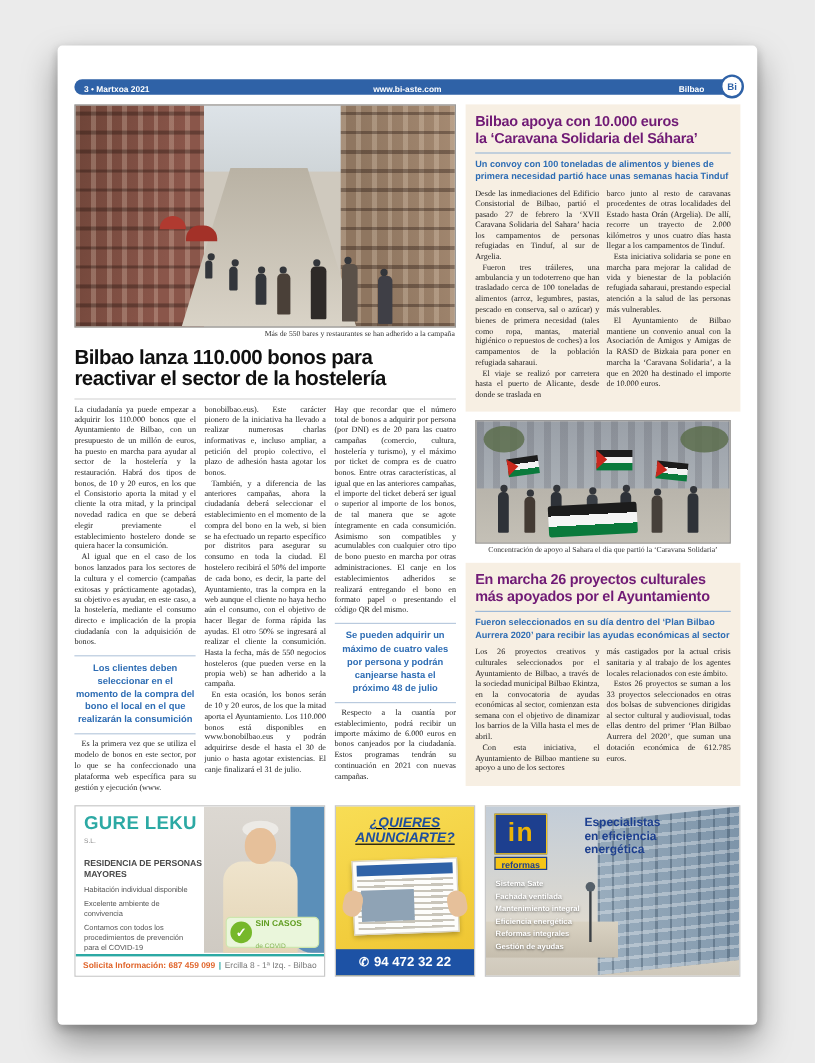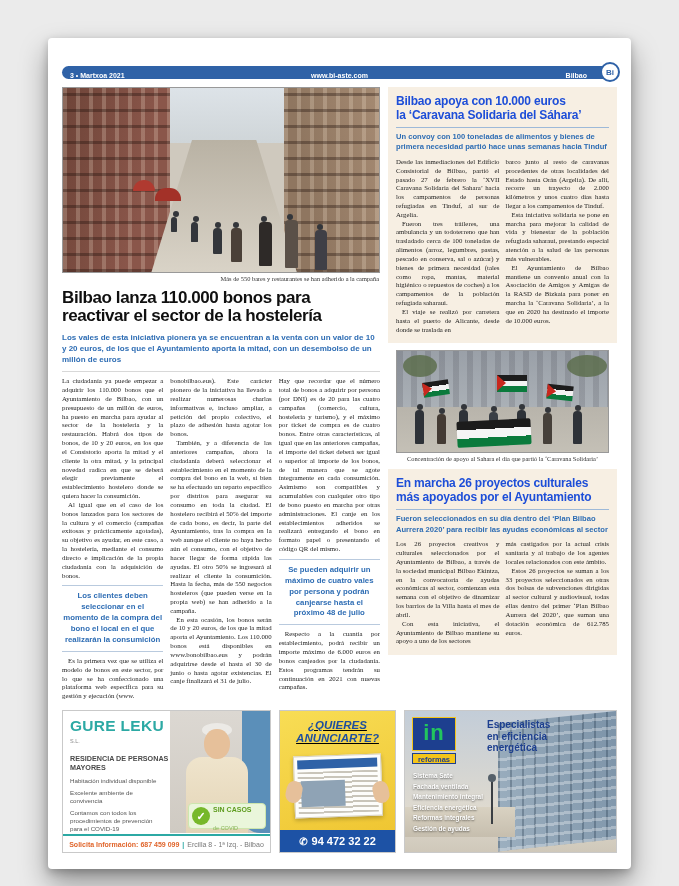--- a/index.html
+++ b/index.html
@@ -81,21 +81,21 @@
   .pullquote{
     font-family:"Liberation Sans", sans-serif; font-weight:bold; color:#2e6db4;
     font-size:7.8px; line-height:1.4; text-align:center;
     border-top:1px solid #b9cade; border-bottom:1px solid #b9cade;
     padding:5px 1px; margin:5px 0;
   }
 
   
   .cream{ background:#f7efe3; padding:8px 8px 9px; margin-bottom:7px; }
   .headline-sub{
-    font-family:"Liberation Sans", sans-serif; font-weight:bold; color:#1d4ed8;
+    font-family:"Liberation Sans", sans-serif; font-weight:bold; color:#701a75;
     font-size:12px; line-height:1.15; letter-spacing:-0.2px; white-space:pre-line;
     padding-bottom:4px; border-bottom:1px solid #9db9d8; margin-bottom:4px;
   }
   .subhead.small{ font-size:7.6px; margin-bottom:5px; }
   .bodycols.tight{ border-top:none; padding-top:0; gap:6px; }
 
   
   .caravan-photo{ width:213px; height:103px; margin:0 auto; }
   .cv-bg{ position:absolute; inset:0; background:linear-gradient(#9aa0a8 0%, #aab0b6 55%, #b8b4ab 56%, #c4c0b6 100%); }
   .cv-bg::before{ content:""; position:absolute; inset:0 0 45% 0;
@@ -169,21 +169,21 @@
   .rf-bldg{ position:absolute; right:0; top:0; width:118px; height:128px;
     background:linear-gradient(255deg,#7c93a8,#9db0c0); transform:skewY(-6deg); transform-origin:top right; }
   .rf-bldg::before{ content:""; position:absolute; inset:0;
     background:
       repeating-linear-gradient(0deg, rgba(255,255,255,.30) 0 3px, transparent 3px 10px),
       repeating-linear-gradient(90deg, rgba(20,40,60,.28) 0 2px, transparent 2px 12px); }
   .rf-prom{ position:absolute; left:0; bottom:15px; width:110px; height:30px; background:linear-gradient(#d9d2c2,#c6beae); }
   .rf-lamp{ position:absolute; left:86px; bottom:28px; width:2px; height:44px; background:#3a3f44; }
   .rf-lamp::before{ content:""; position:absolute; top:-6px; left:-3px; width:8px; height:8px; border-radius:50%; background:#55606a; }
   .rf-logo{ position:absolute; left:7px; top:6px; width:44px; height:34px; background:#1d3f8f; border:1px solid #f5c518;
-    color:#22c55e; font-weight:bold; font-size:22px; line-height:30px; text-align:center; letter-spacing:1px; }
+    color:#eab308; font-weight:bold; font-size:22px; line-height:30px; text-align:center; letter-spacing:1px; }
   .rf-logo-sub{ position:absolute; left:7px; top:42px; width:44px; height:11px; background:#f5c518; color:#1d3f8f;
     font-weight:bold; font-size:7.5px; text-align:center; line-height:11px; border:1px solid #1d3f8f; }
   .rf-head{ position:absolute; left:58px; top:8px; color:#1d3f8f; font-weight:bold; font-size:10px; line-height:1.15; white-space:pre-line;margin-left:24px; }
   .rf-services{ position:absolute; left:8px; top:60px; color:#fff; font-size:6.4px; line-height:1.65; font-weight:bold;
     text-shadow:0 1px 2px rgba(0,0,0,.55); }
   .rf-foot{ position:absolute; left:0; right:0; bottom:0; height:15px; background:#1d52a5; color:#fff;
     display:flex; align-items:center; justify-content:center; gap:5px; font-weight:bold; font-size:7.4px; }
   .rf-fb{ width:10px; height:10px; background:#fff; color:#1d52a5; font-weight:bold; font-size:8px;
     display:flex; align-items:center; justify-content:center; border-radius:2px; }
 </style>
@@ -219,21 +219,20 @@
         <i class="person p3"></i>
         <i class="person p4"></i>
         <i class="person p5"></i>
         <i class="person p6"></i>
         <i class="person p7"></i>
       </div>
       <div class="capt right">Más de 550 bares y restaurantes se han adherido a la campaña</div>
 
       <h1 class="headline-main">Bilbao lanza 110.000 bonos para
 reactivar el sector de la hostelería</h1>
-      <div class="subhead">Los vales de esta iniciativa pionera ya se encuentran a la venta con un valor de 10 y 20 euros, de los que el Ayuntamiento aporta la mitad, con un desembolso de un millón de euros</div>
 
       <div class="bodycols">
         <div class="bcol">
           <p class="bp">La ciudadanía ya puede empezar a adquirir los 110.000 bonos que el Ayuntamiento de Bilbao, con un presupuesto de un millón de euros, ha puesto en marcha para ayudar al sector de la hostelería y la restauración. Habrá dos tipos de bonos, de 10 y 20 euros, en los que el Consistorio aporta la mitad y el cliente la otra mitad, y la principal novedad radica en que se deberá elegir previamente el establecimiento hostelero donde se quiera hacer la consumición.</p>
           <p class="bp ind">Al igual que en el caso de los bonos lanzados para los sectores de la cultura y el comercio (campañas exitosas y prácticamente agotadas), su objetivo es ayudar, en este caso, a la hostelería, mediante el consumo directo e implicación de la propia ciudadanía con la adquisición de bonos.</p>
           <div class="pullquote">Los clientes deben seleccionar en el momento de la compra del bono el local en el que realizarán la consumición</div>
           <p class="bp ind">Es la primera vez que se utiliza el modelo de bonos en este sector, por lo que se ha confeccionado una plataforma web específica para su gestión y ejecución (www.</p>
         </div>
         <div class="bcol">
           <p class="bp">bonobilbao.eus). Este carácter pionero de la iniciativa ha llevado a realizar numerosas charlas informativas e, incluso ampliar, a petición del propio colectivo, el plazo de adhesión hasta agotar los bonos.</p>

